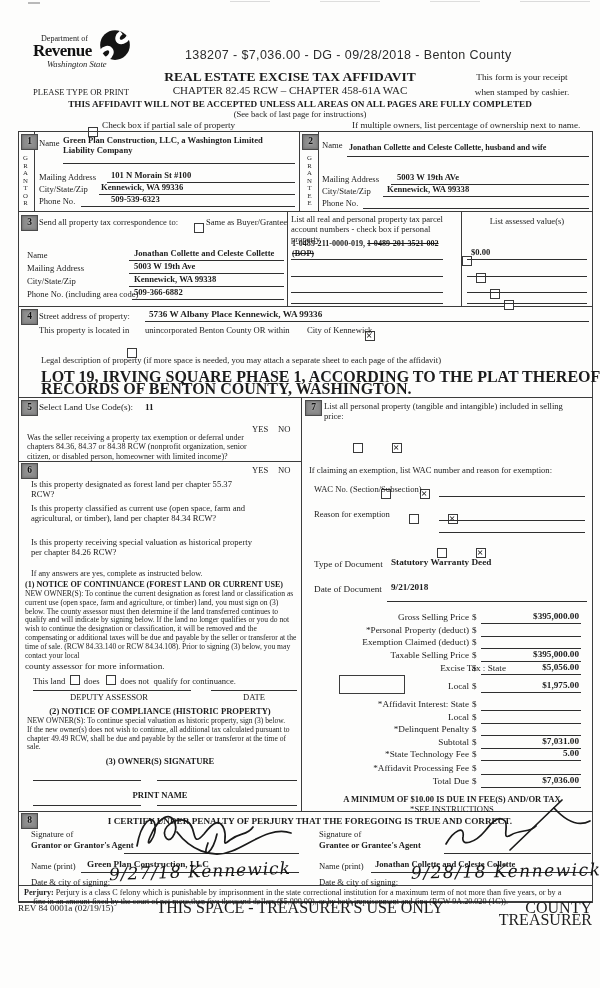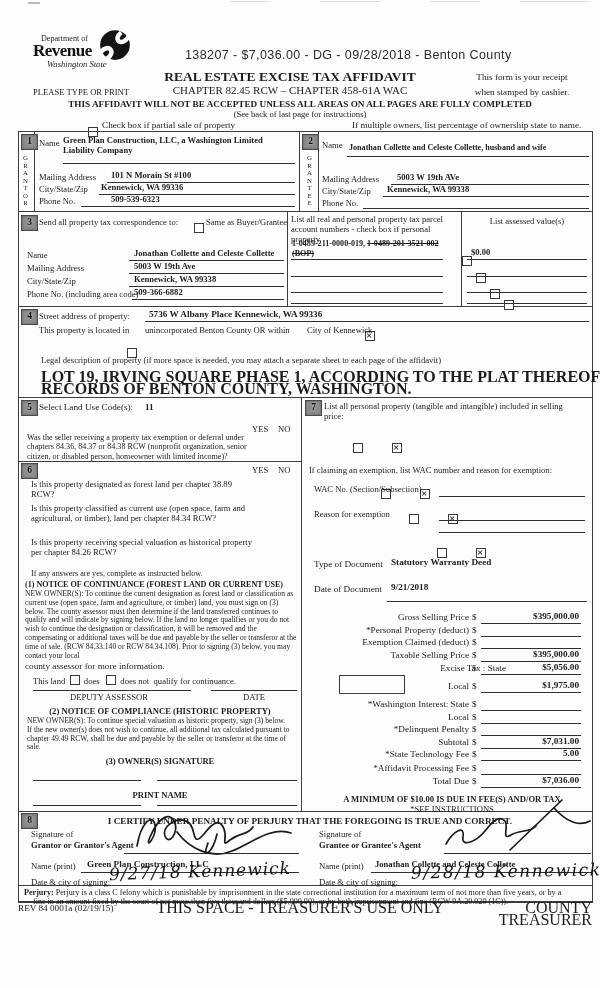--- a/index.html
+++ b/index.html
@@ -72,21 +72,21 @@
   <div class="a f11 ctr" style="left:130px;top:84px;width:320px;">CHAPTER 82.45 RCW – CHAPTER 458-61A WAC</div>
 
   <div class="a f9 ctr" style="left:452px;top:72px;width:140px;">This form is your receipt</div>
   <div class="a f9 ctr" style="left:452px;top:87px;width:140px;">when stamped by cashier.</div>
 
   <div class="a f9 b ctr" style="left:0;top:99px;width:600px;">THIS AFFIDAVIT WILL NOT BE ACCEPTED UNLESS ALL AREAS ON ALL PAGES ARE FULLY COMPLETED</div>
   <div class="a f85 ctr" style="left:0;top:109px;width:600px;">(See back of last page for instructions)</div>
 
   <span class="cb a" style="left:88px;top:122px;"></span>
   <div class="a f9" style="left:102px;top:120px;">Check box if partial sale of property</div>
-  <div class="a f9" style="left:352px;top:120px;">If multiple owners, list percentage of ownership state to name.</div>
+  <div class="a f9" style="left:352px;top:120px;">If multiple owners, list percentage of ownership next to name.</div>
 
   
   <div class="fbox">
 
     
     <div class="hl" style="left:0;top:79px;width:573px;"></div>
     <div class="hl" style="left:0;top:174px;width:573px;"></div>
     <div class="hl" style="left:0;top:265px;width:573px;"></div>
     <div class="hl" style="left:0;top:329px;width:282px;"></div>
     <div class="hl" style="left:0;top:679px;width:573px;"></div>
@@ -194,21 +194,21 @@
     <div class="a f85" style="left:233px;top:292px;">YES</div>
     <div class="a f85" style="left:259px;top:292px;">NO</div>
     <div class="a f8" style="left:8px;top:301px;width:222px;">Was the seller receiving a property tax exemption or deferral under chapters 84.36, 84.37 or 84.38 RCW (nonprofit organization, senior citizen, or disabled person, homeowner with limited income)?</div>
     <span class="cb a" style="left:236px;top:306px;"></span>
     <span class="cb ck a" style="left:261px;top:306px;"></span>
 
     
     <div class="sec" style="left:2px;top:331px;">6</div>
     <div class="a f85" style="left:233px;top:333px;">YES</div>
     <div class="a f85" style="left:259px;top:333px;">NO</div>
-    <div class="a f85" style="left:12px;top:347px;width:212px;">Is this property designated as forest land per chapter 38.89 RCW?</div>
+    <div class="a f85" style="left:12px;top:347px;width:212px;">Is this property designated as forest land per chapter 55.37 RCW?</div>
     <span class="cb a" style="left:236px;top:352px;"></span>
     <span class="cb ck a" style="left:261px;top:352px;"></span>
     <div class="a f85" style="left:12px;top:371px;width:222px;">Is this property classified as current use (open space, farm and agricultural, or timber), land per chapter 84.34 RCW?</div>
     <span class="cb a" style="left:236px;top:377px;"></span>
     <span class="cb ck a" style="left:261px;top:377px;"></span>
     <div class="a f85" style="left:12px;top:405px;width:228px;">Is this property receiving special valuation as historical property per chapter 84.26 RCW?</div>
     <span class="cb a" style="left:236px;top:411px;"></span>
     <span class="cb ck a" style="left:261px;top:411px;"></span>
     <div class="a f8" style="left:12px;top:437px;">If any answers are yes, complete as instructed below.</div>
 
@@ -281,21 +281,21 @@
     <div class="a f9" style="left:453px;top:531px;">$</div>
     <div class="ul" style="left:462px;top:542px;width:100px;"></div>
     <div class="a f9 b rt" style="left:462px;top:530px;width:98px;">$5,056.00</div>
 
     <div class="a" style="left:320px;top:543px;width:64px;height:17px;border:1px solid #3c3c3c;"></div>
     <div class="a f9 rt" style="left:282px;top:549px;width:168px;">Local</div>
     <div class="a f9" style="left:453px;top:549px;">$</div>
     <div class="ul" style="left:462px;top:560px;width:100px;"></div>
     <div class="a f9 b rt" style="left:462px;top:548px;width:98px;">$1,975.00</div>
 
-    <div class="a f9 rt" style="left:282px;top:567px;width:168px;">*Washington Interest: State</div>
+    <div class="a f9 rt" style="left:282px;top:567px;width:168px;">*Affidavit Interest: State</div>
     <div class="a f9" style="left:453px;top:567px;">$</div>
     <div class="ul" style="left:462px;top:578px;width:100px;"></div>
     <div class="a f9 b rt" style="left:462px;top:566px;width:98px;"></div>
 
     <div class="a f9 rt" style="left:282px;top:580px;width:168px;">Local</div>
     <div class="a f9" style="left:453px;top:580px;">$</div>
     <div class="ul" style="left:462px;top:591px;width:100px;"></div>
     <div class="a f9 b rt" style="left:462px;top:579px;width:98px;"></div>
 
     <div class="a f9 rt" style="left:282px;top:592px;width:168px;">*Delinquent Penalty</div>

